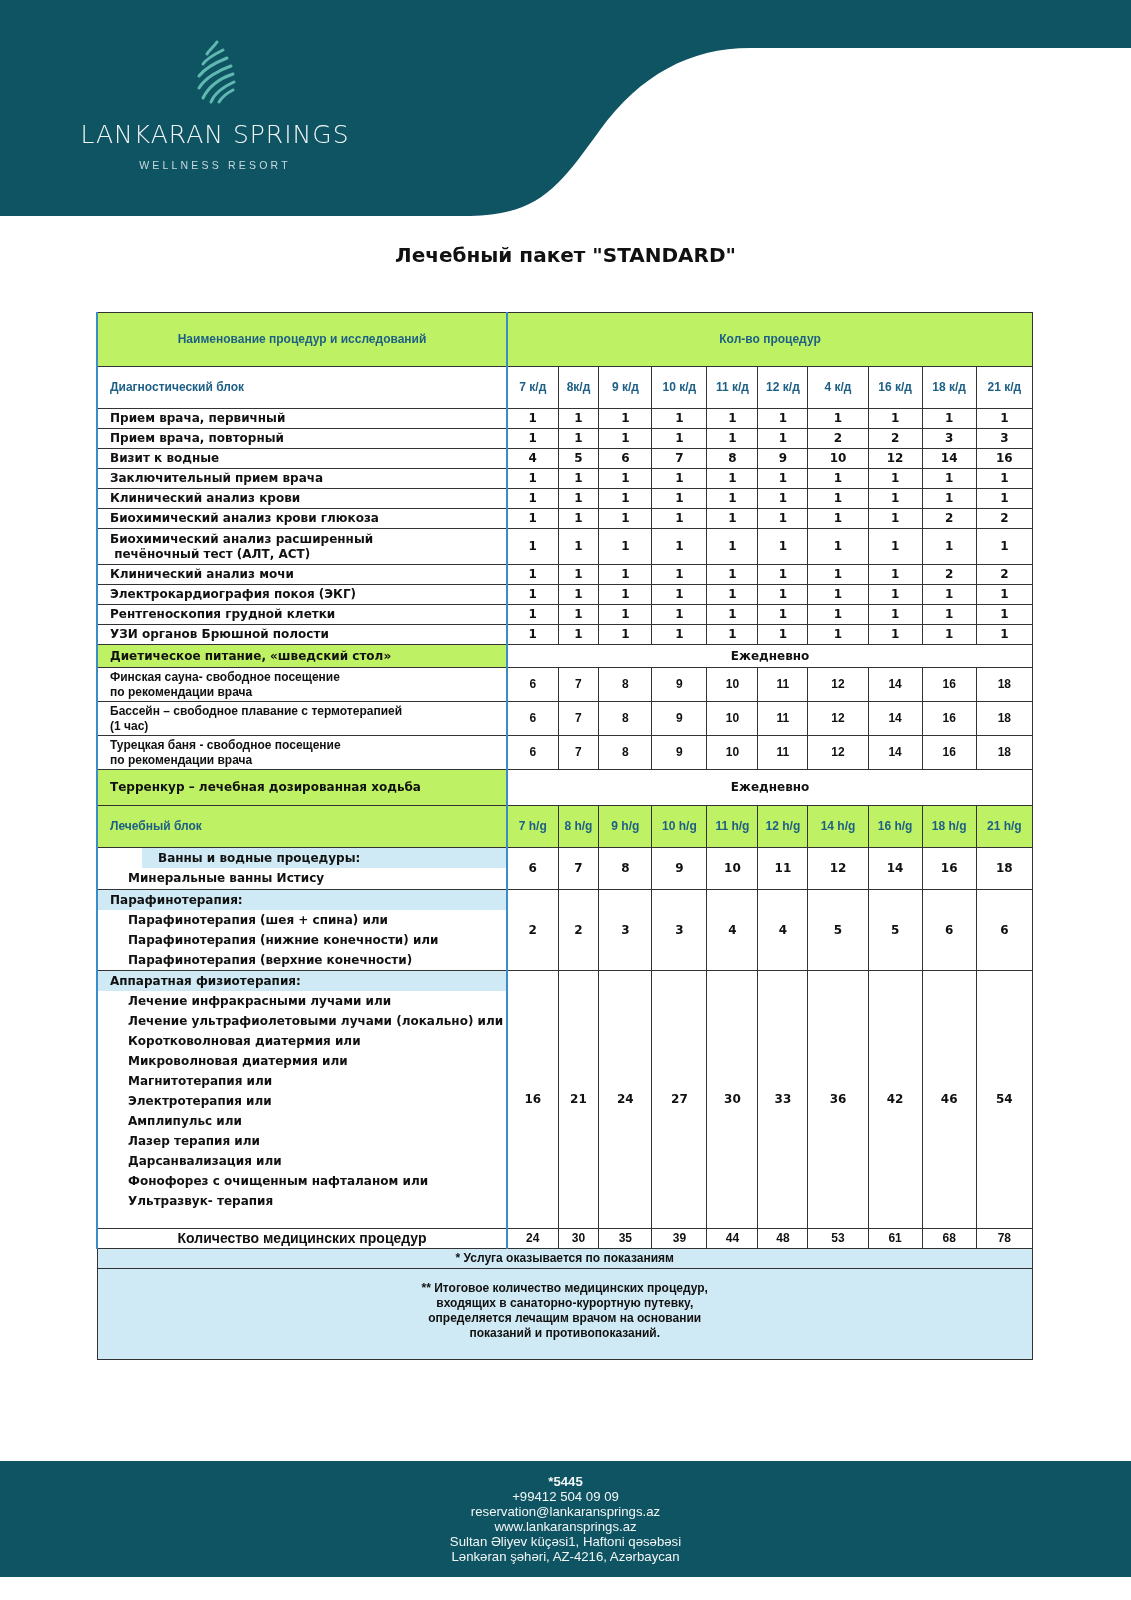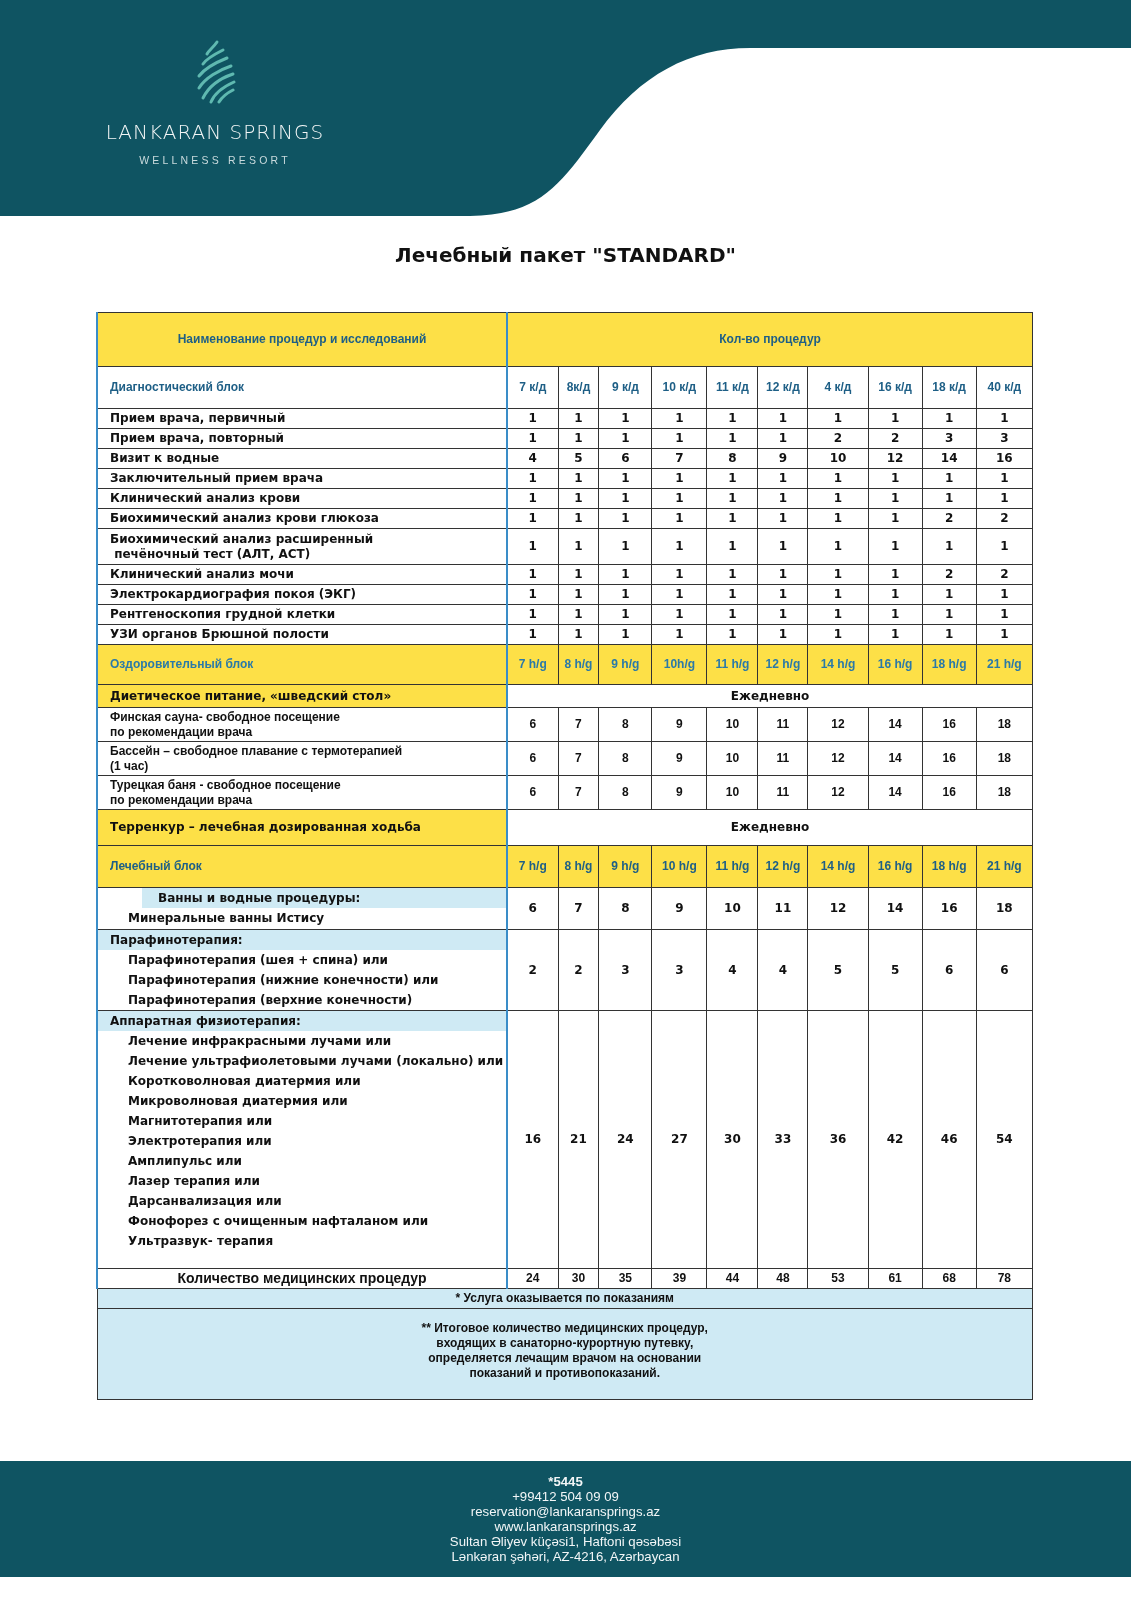--- a/index.html
+++ b/index.html
@@ -7,21 +7,21 @@
     width: 1131px; height: 1600px; position: relative; overflow: hidden;
     background: #ffffff;
     font-family: "DejaVu Sans", sans-serif;
     color: #111;
   }
   .header-bg { position: absolute; left: 0; top: 0; width: 1131px; height: 220px; }
   .logo { position: absolute; left: 60px; top: 38px; width: 310px; text-align: center; }
   .logo-drop { display: block; margin: 0 auto; }
   .brand {
     font-family: "DejaVu Sans", sans-serif; font-weight: 300; color: #f3f6f6;
-    font-size: 20px; letter-spacing: 1px; margin-top: 18px; line-height: 1;
+    font-size: 25px; letter-spacing: 1px; margin-top: 18px; line-height: 1;
   }
   .brand-sub {
     color: #c9dadd; font-size: 10.5px; letter-spacing: 3.2px; margin-top: 12px;
     font-family: "Liberation Sans", sans-serif;
   }
   .page-title {
     position: absolute; top: 243px; left: 0; width: 1131px; text-align: center;
     font-family: "DejaVu Sans", sans-serif; font-weight: bold; font-size: 20px; color: #111;
   }
   table.pkg {
@@ -30,21 +30,21 @@
     font-family: "DejaVu Sans", sans-serif;
   }
   table.pkg td, table.pkg th {
     border: 1.5px solid #333; padding: 0; text-align: center; vertical-align: middle;
     font-size: 12px; font-weight: bold; line-height: 1.25;
   }
   table.pkg td.name {
     text-align: left; padding-left: 12px; border-right: 2px solid #3a8dc8;
     border-left: 2px solid #3a8dc8;
   }
-  .blue-bg { background: #fde047; }
+  .blue-bg { background: #bef264; }
   .hdr-main {
     font-family: "Liberation Sans", sans-serif; color: #1e5f86; font-size: 20px; font-weight: bold;
   }
   .blk-label { font-family: "Liberation Sans", sans-serif; color: #1e5f86; font-size: 15px; font-weight: bold; }
   .blk-label-thin { font-family: "Liberation Sans", sans-serif; color: #2a79a8; font-size: 15px; font-weight: normal; }
   .day-hdr { font-family: "Liberation Sans", sans-serif; color: #1e5f86; font-size: 14.5px; font-weight: bold; }
   .day-hdr-thin { font-family: "Liberation Sans", sans-serif; color: #2a79a8; font-size: 15px; font-weight: normal; }
   .big-name { font-family: "DejaVu Sans", sans-serif; font-size: 15.5px; font-weight: bold; }
   .daily { font-size: 15px; font-weight: bold; font-family: "DejaVu Sans", sans-serif; }
   .sub-line { padding-left: 18px; display: block; }
@@ -113,21 +113,21 @@
     <td class="name blk-label">Диагностический блок</td>
     <td class="day-hdr">7 к/д</td>
     <td class="day-hdr">8к/д</td>
     <td class="day-hdr">9 к/д</td>
     <td class="day-hdr">10 к/д</td>
     <td class="day-hdr">11 к/д</td>
     <td class="day-hdr">12 к/д</td>
     <td class="day-hdr">4 к/д</td>
     <td class="day-hdr">16 к/д</td>
     <td class="day-hdr">18 к/д</td>
-    <td class="day-hdr">40 к/д</td>
+    <td class="day-hdr">21 к/д</td>
   </tr>
 
   </tbody>
     <tbody id="diag-rows">
       <tr style="height: 20px;">
         <td class="name">
           <span style="display: block;">Прием врача, первичный</span>
         </td>
         <td>1</td>
         <td>1</td>
@@ -287,33 +287,20 @@
         <td>1</td>
         <td>1</td>
         <td>1</td>
         <td>1</td>
         <td>1</td>
         <td>1</td>
       </tr>
     </tbody>
 
   <tbody>
-      <tr style="height:40px">
-    <td class="name blue-bg blk-label-thin">Оздоровительный блок</td>
-    <td class="blue-bg day-hdr-thin">7 h/g</td>
-    <td class="blue-bg day-hdr-thin">8 h/g</td>
-    <td class="blue-bg day-hdr-thin">9 h/g</td>
-    <td class="blue-bg day-hdr-thin">10h/g</td>
-    <td class="blue-bg day-hdr-thin">11 h/g</td>
-    <td class="blue-bg day-hdr-thin">12 h/g</td>
-    <td class="blue-bg day-hdr-thin">14 h/g</td>
-    <td class="blue-bg day-hdr-thin">16 h/g</td>
-    <td class="blue-bg day-hdr-thin">18 h/g</td>
-    <td class="blue-bg day-hdr-thin">21 h/g</td>
-  </tr>
 
   <tr style="height:23px">
     <td class="name blue-bg big-name">Диетическое питание, «шведский стол»</td>
     <td class="daily" colspan="10">Ежедневно</td>
   </tr>
 
   </tbody>
     <tbody id="wellness-rows">
       <tr style="height: 34px; margin-left: 10px;">
         <td class="name narrow" style="font-weight: bold;">

